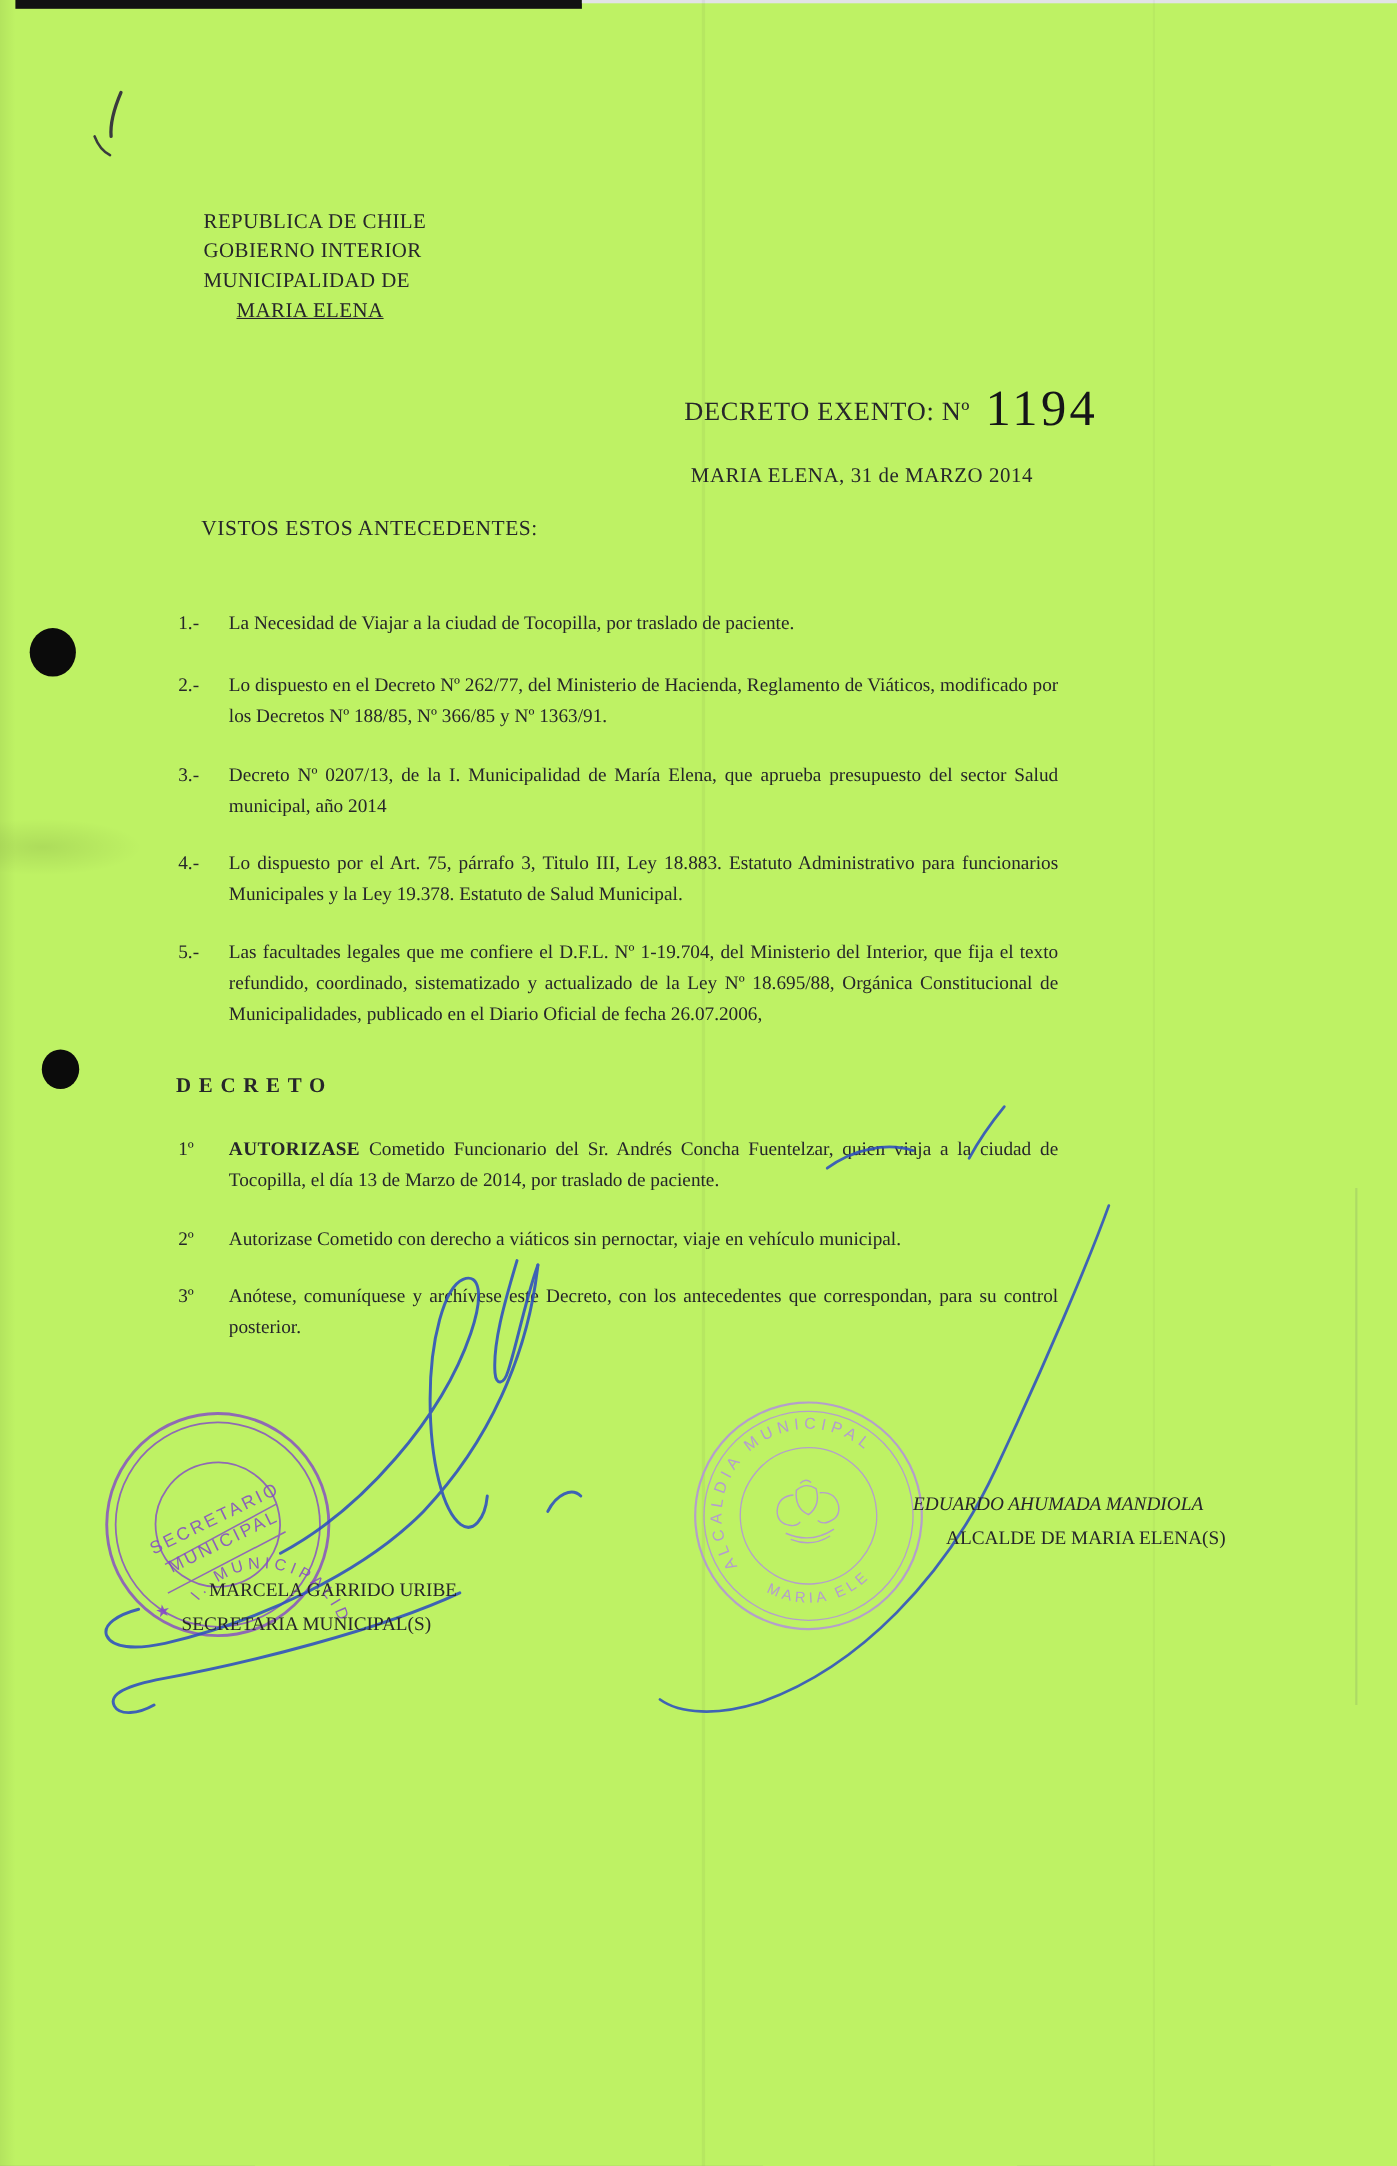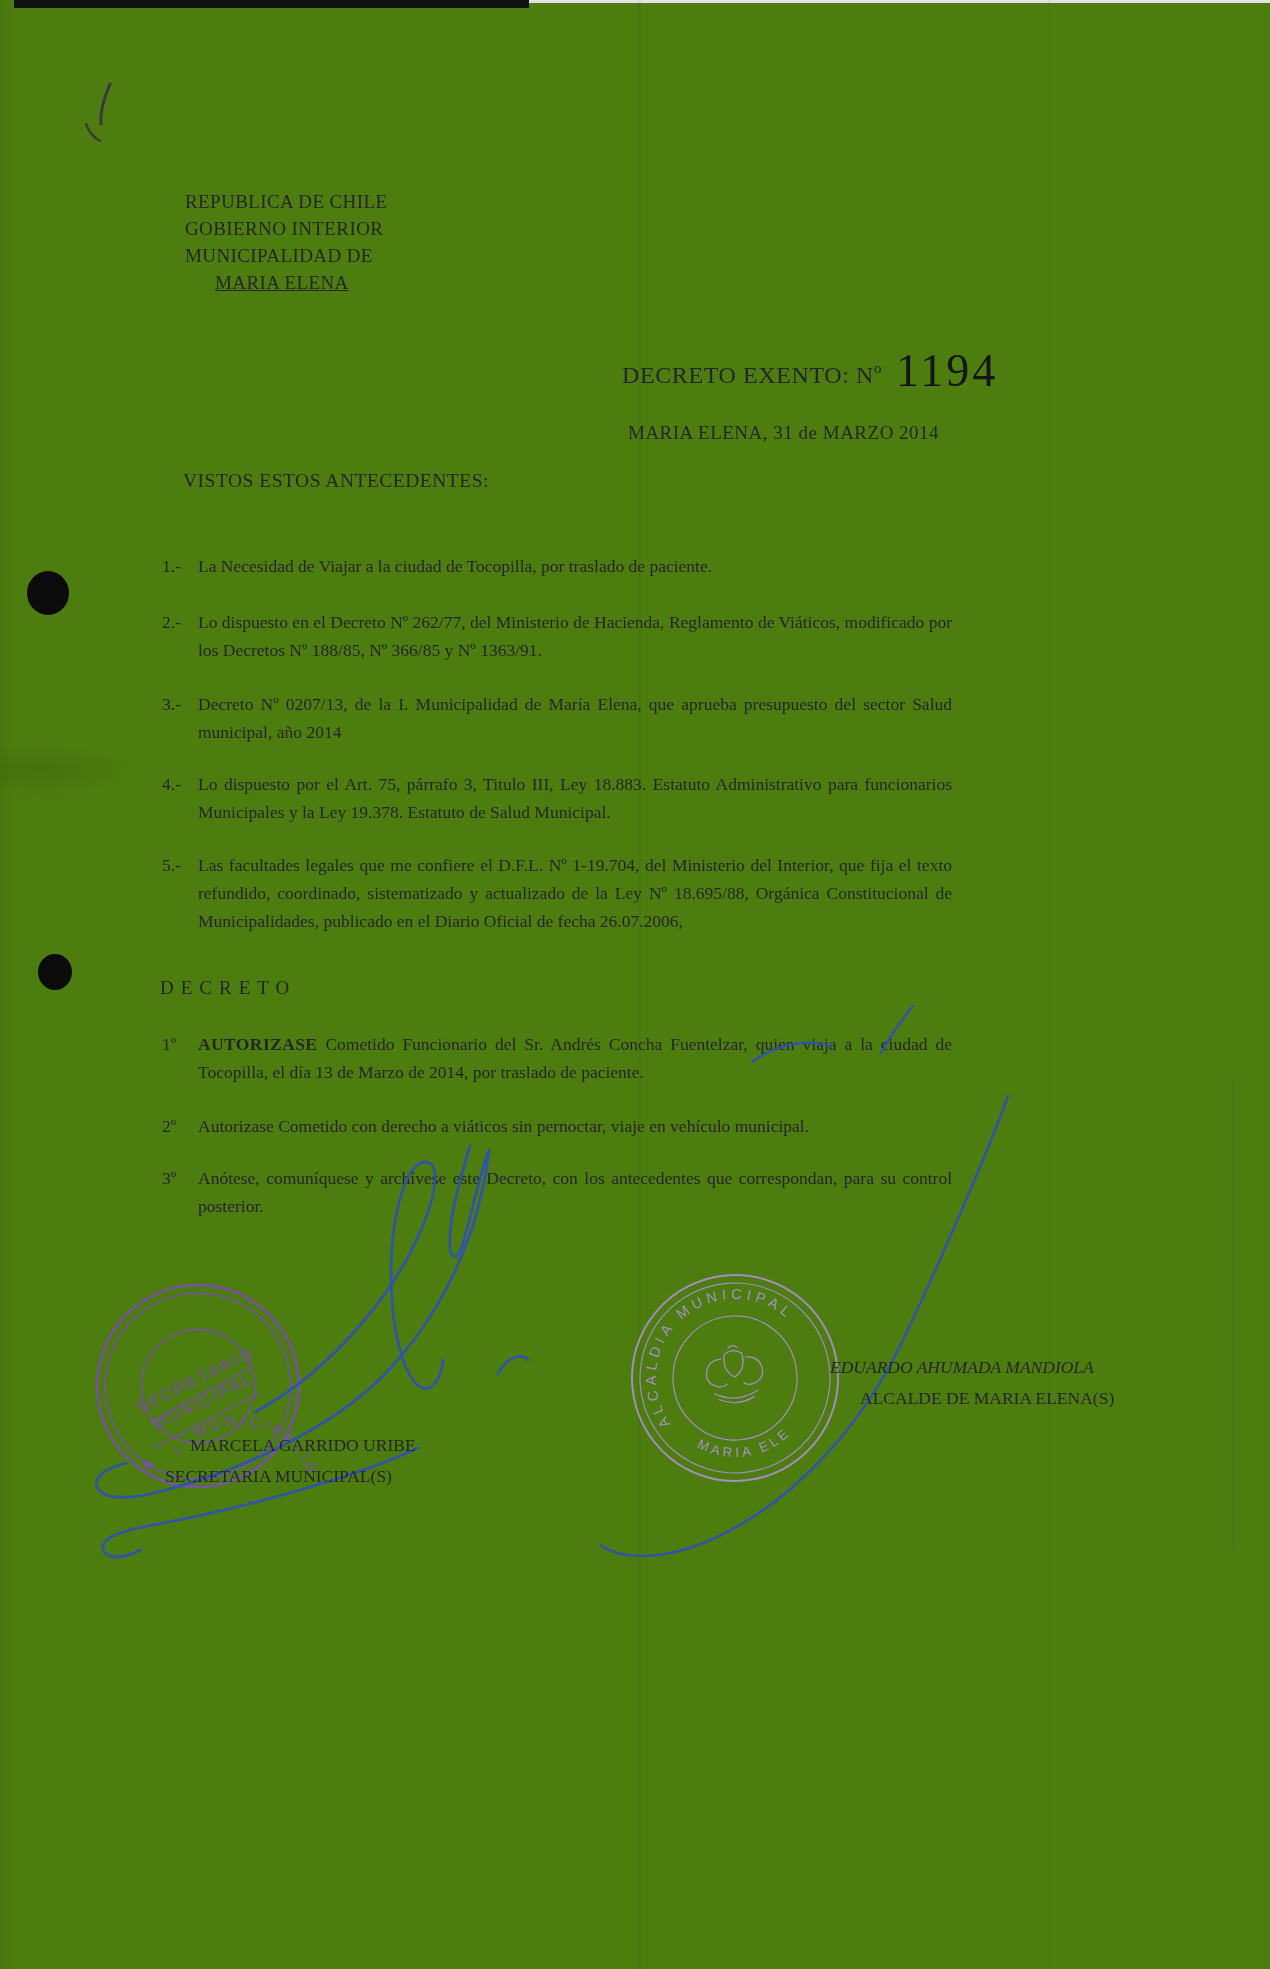--- a/index.html
+++ b/index.html
@@ -1,20 +1,20 @@
 <!DOCTYPE html>
 <html><head>
 <meta charset="utf-8">
 <style>
   html,body{margin:0;padding:0;background:#888;}
   .page{
     position:relative;
     width:1270px;height:1969px;
     margin:0 auto;
-    background:#4d7c0f;
+    background:#bef264;
     overflow:hidden;
     font-family:"Liberation Serif", serif;
     color:#26262a;
   }
   
   .top-strip{position:absolute;left:14px;top:0;width:515px;height:8px;background:#111;}
   .top-strip-right{position:absolute;left:529px;top:0;width:741px;height:3px;background:#e2e3e6;}
   .edge-shade-left{position:absolute;left:0;top:0;width:14px;height:100%;
     background:linear-gradient(to right,rgba(0,0,0,.06),rgba(0,0,0,0));}
   .fold-v1{position:absolute;left:638px;top:0;width:3px;height:100%;background:rgba(40,40,60,.05);}
@@ -33,25 +33,25 @@
 
   
   .decree-label{position:absolute;left:622px;top:362px;font-size:24px;letter-spacing:.6px;white-space:nowrap;}
   .decree-number{position:absolute;left:896px;top:344px;font-size:46px;letter-spacing:3px;color:#151518;white-space:nowrap;}
   .place-date{position:absolute;left:628px;top:422px;font-size:19px;letter-spacing:.5px;white-space:nowrap;}
 
   .vistos-title{position:absolute;left:183px;top:470px;font-size:19.5px;letter-spacing:.5px;white-space:nowrap;}
 
   .item{position:absolute;left:162px;width:800px;}
   .item .num{position:absolute;left:0;top:0;font-size:17.5px;line-height:28px;}
-  .item .item-text{position:absolute;left:36px;top:0;width:754px;font-size:17.5px;line-height:28px;
+  .item .item-text{position:absolute;left:46px;top:0;width:754px;font-size:17.5px;line-height:28px;
     text-align:justify;}
   .item .item-text .bold-prefix{font-weight:bold;letter-spacing:.4px;}
 
-  .decreto-title{position:absolute;left:160px;top:977px;font-size:19px;font-weight:normal;letter-spacing:7px;white-space:nowrap;}
+  .decreto-title{position:absolute;left:160px;top:977px;font-size:19px;font-weight:bold;letter-spacing:7px;white-space:nowrap;}
 
   
   .sig-name{position:absolute;font-size:17.5px;line-height:30px;white-space:nowrap;}
   .footer{position:absolute;left:183px;top:1539px;font-size:18px;line-height:29px;}
   .footer .underl{text-decoration:underline;}
   .footer .small{font-size:15.5px;}
 
   svg.overlay{position:absolute;left:0;top:0;pointer-events:none;}
   .stamp{position:absolute;}
 </style>

